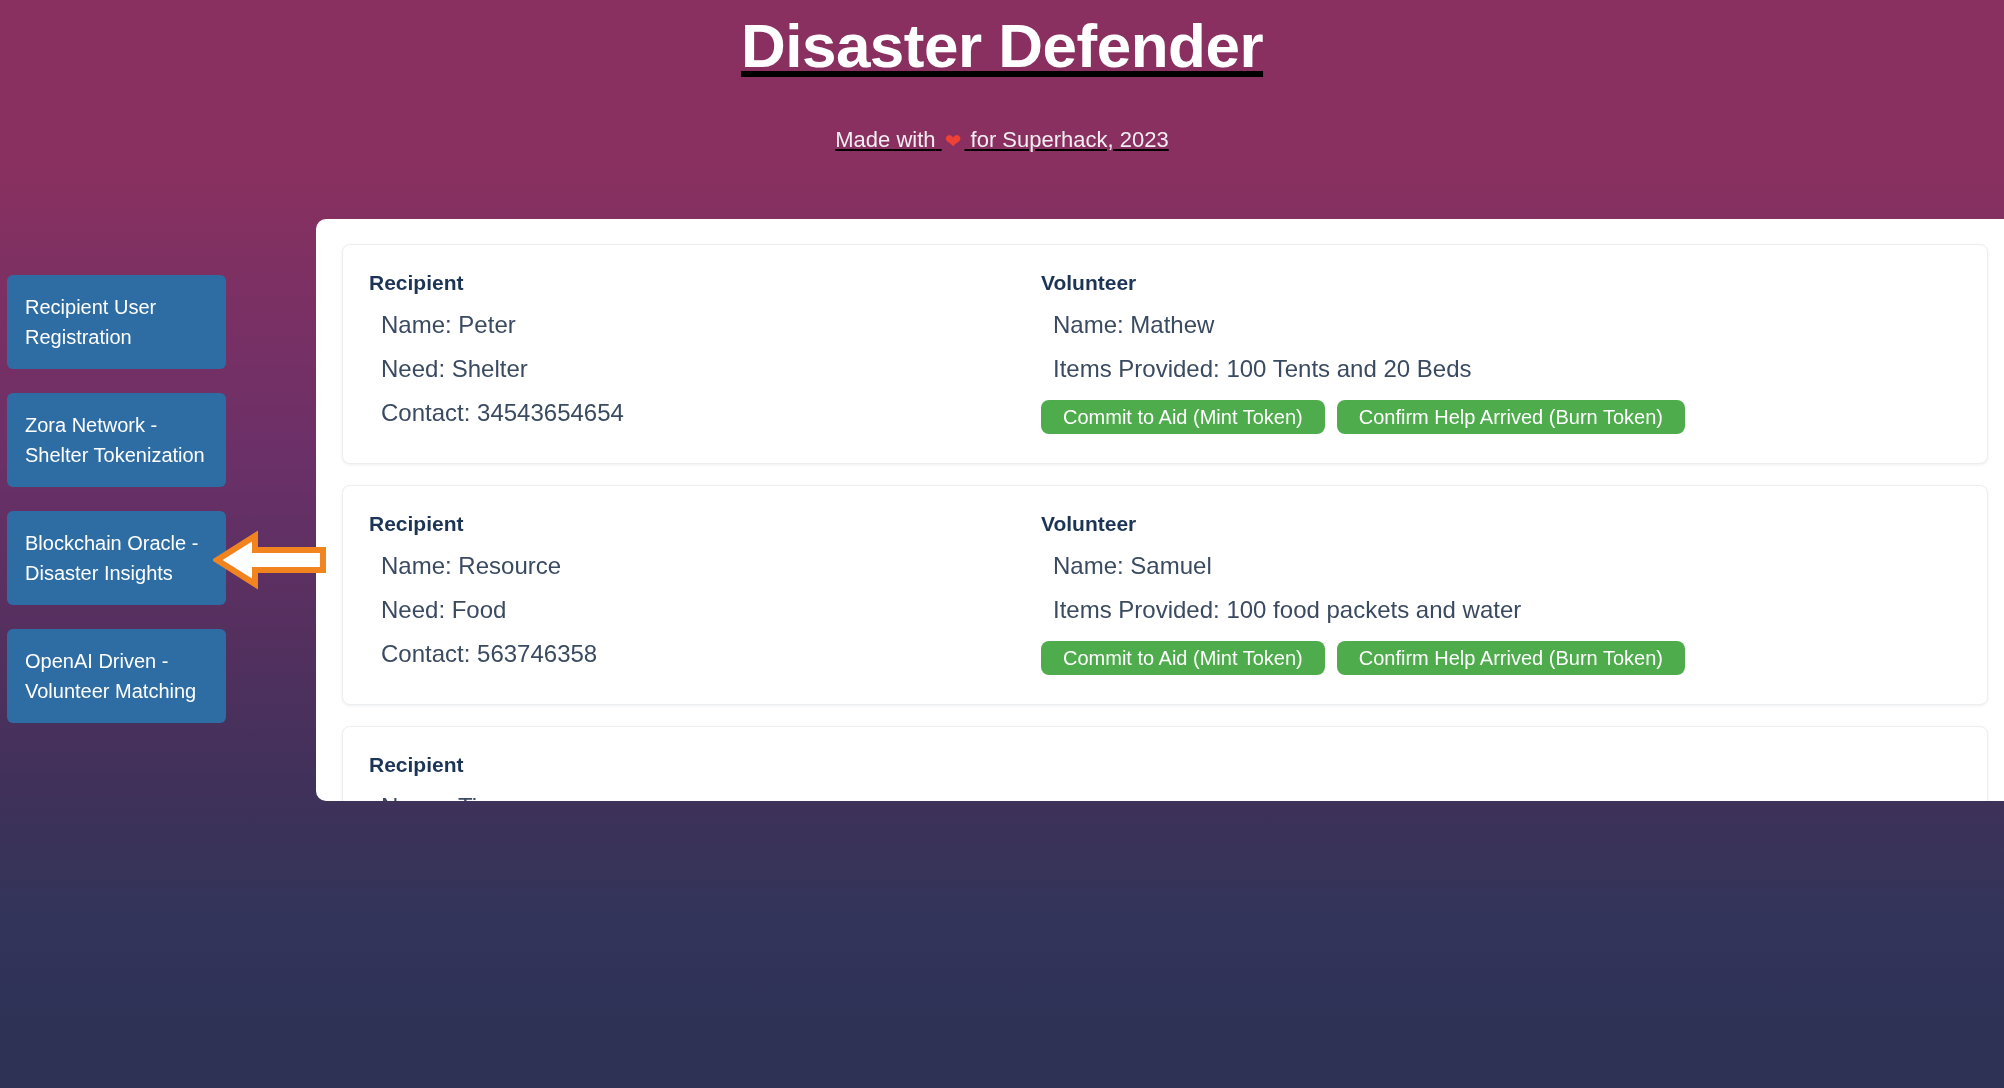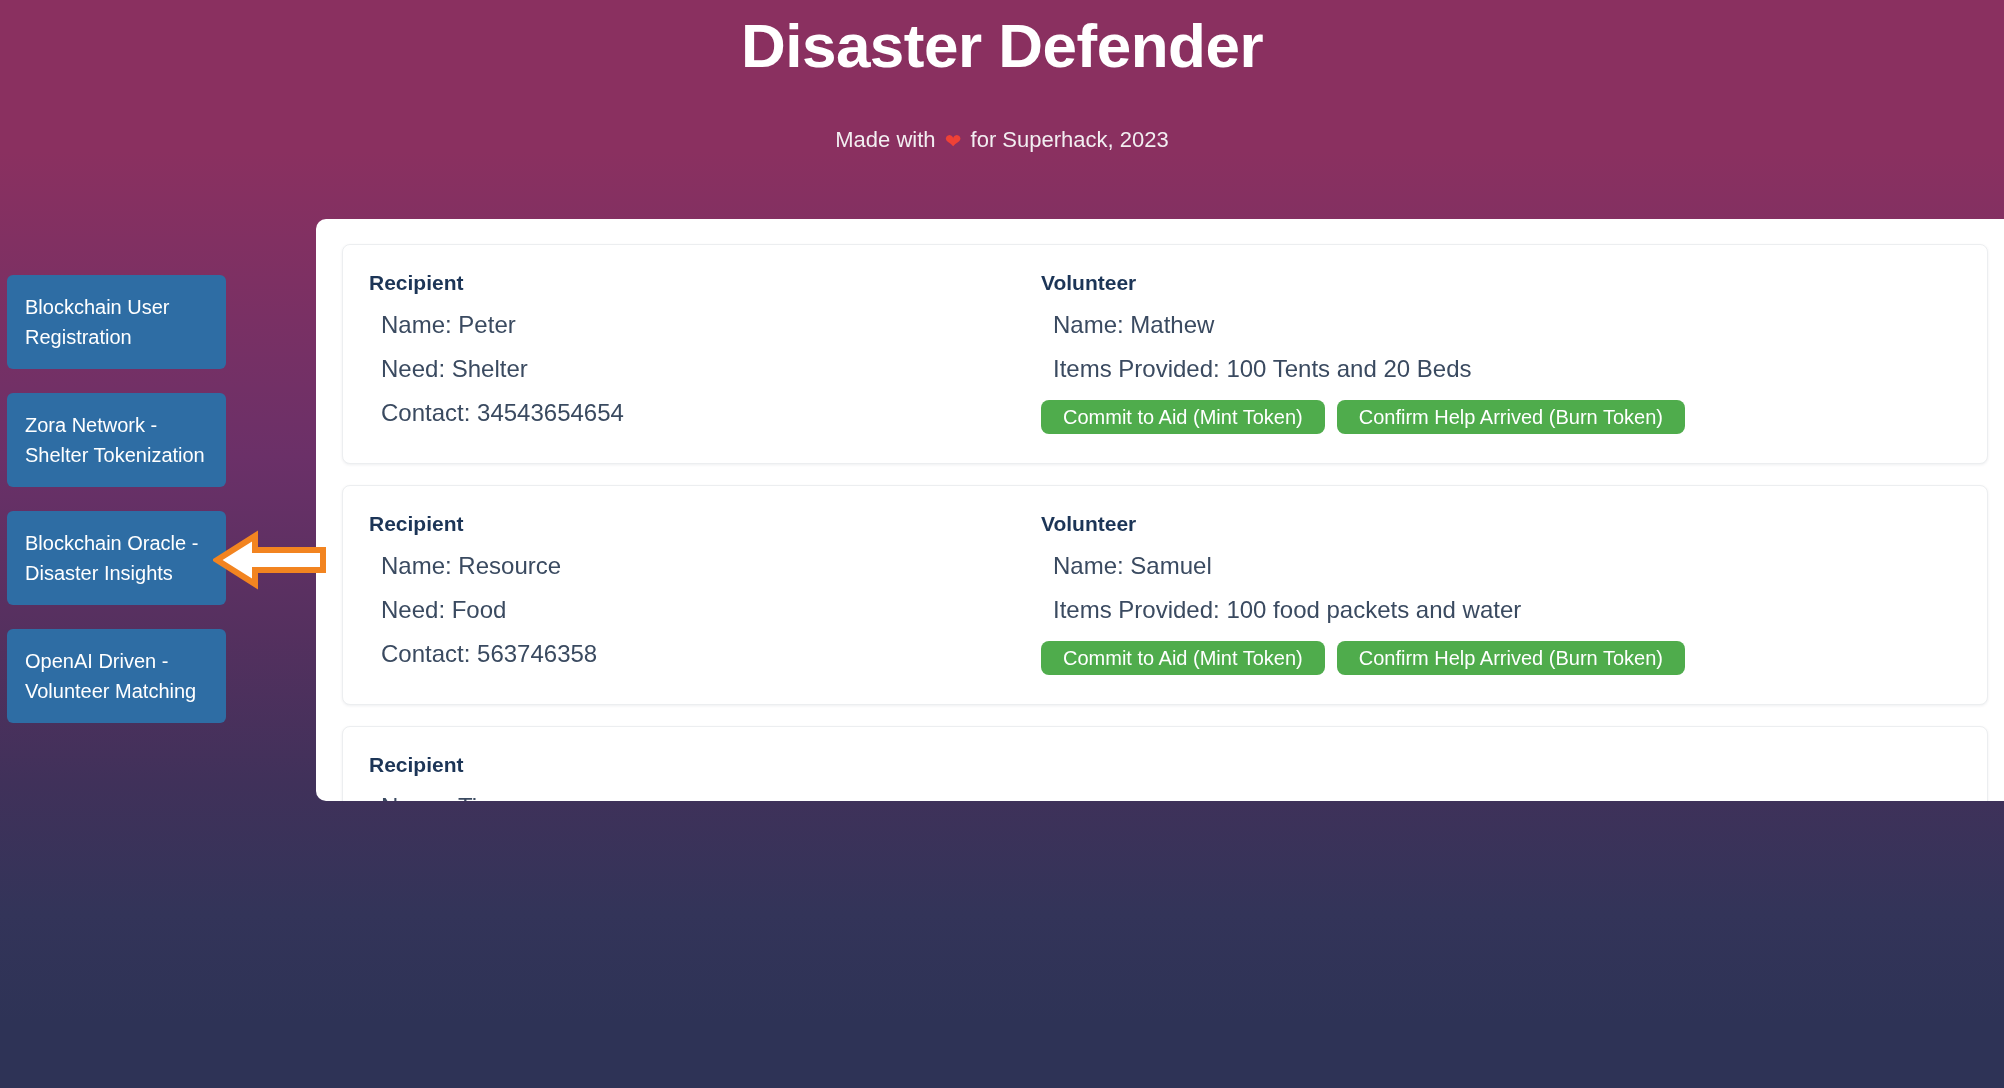--- a/index.html
+++ b/index.html
@@ -25,20 +25,21 @@
   }
 
   
   .header {
     position: absolute;
     top: 0; left: 0;
     width: 2004px;
     height: 180px;
     text-align: center;
     padding-top: 8px;
+    text-decoration: underline;
   }
   .app-title {
     margin: 0;
     font-size: 62px;
     line-height: 76px;
     font-weight: bold;
     color: #ffffff;
     letter-spacing: -0.5px;
   }
   .app-subtitle {
@@ -168,21 +169,21 @@
 <div class="header">
   <h1 class="app-title">Disaster Defender</h1>
   <p class="app-subtitle">
     <span>Made with</span>
     <span class="heart-icon">❤</span>
     <span>for Superhack, 2023</span>
   </p>
 </div>
 
 <nav class="sidebar">
-  <button class="side-btn">Blockchain User Registration</button>
+  <button class="side-btn">Recipient User Registration</button>
   <button class="side-btn">Zora Network - Shelter Tokenization</button>
   <button class="side-btn">Blockchain Oracle - Disaster Insights</button>
   <button class="side-btn">OpenAI Driven - Volunteer Matching</button>
 </nav>
 
 <div class="arrow-annotation">
   <svg width="115" height="60" viewBox="0 0 115 60">
     <polygon points="4,30 42,6 42,20 110,20 110,40 42,40 42,54" fill="#ffffff" stroke="#f28420" stroke-width="6" stroke-linejoin="miter"></polygon>
   </svg>
 </div>

